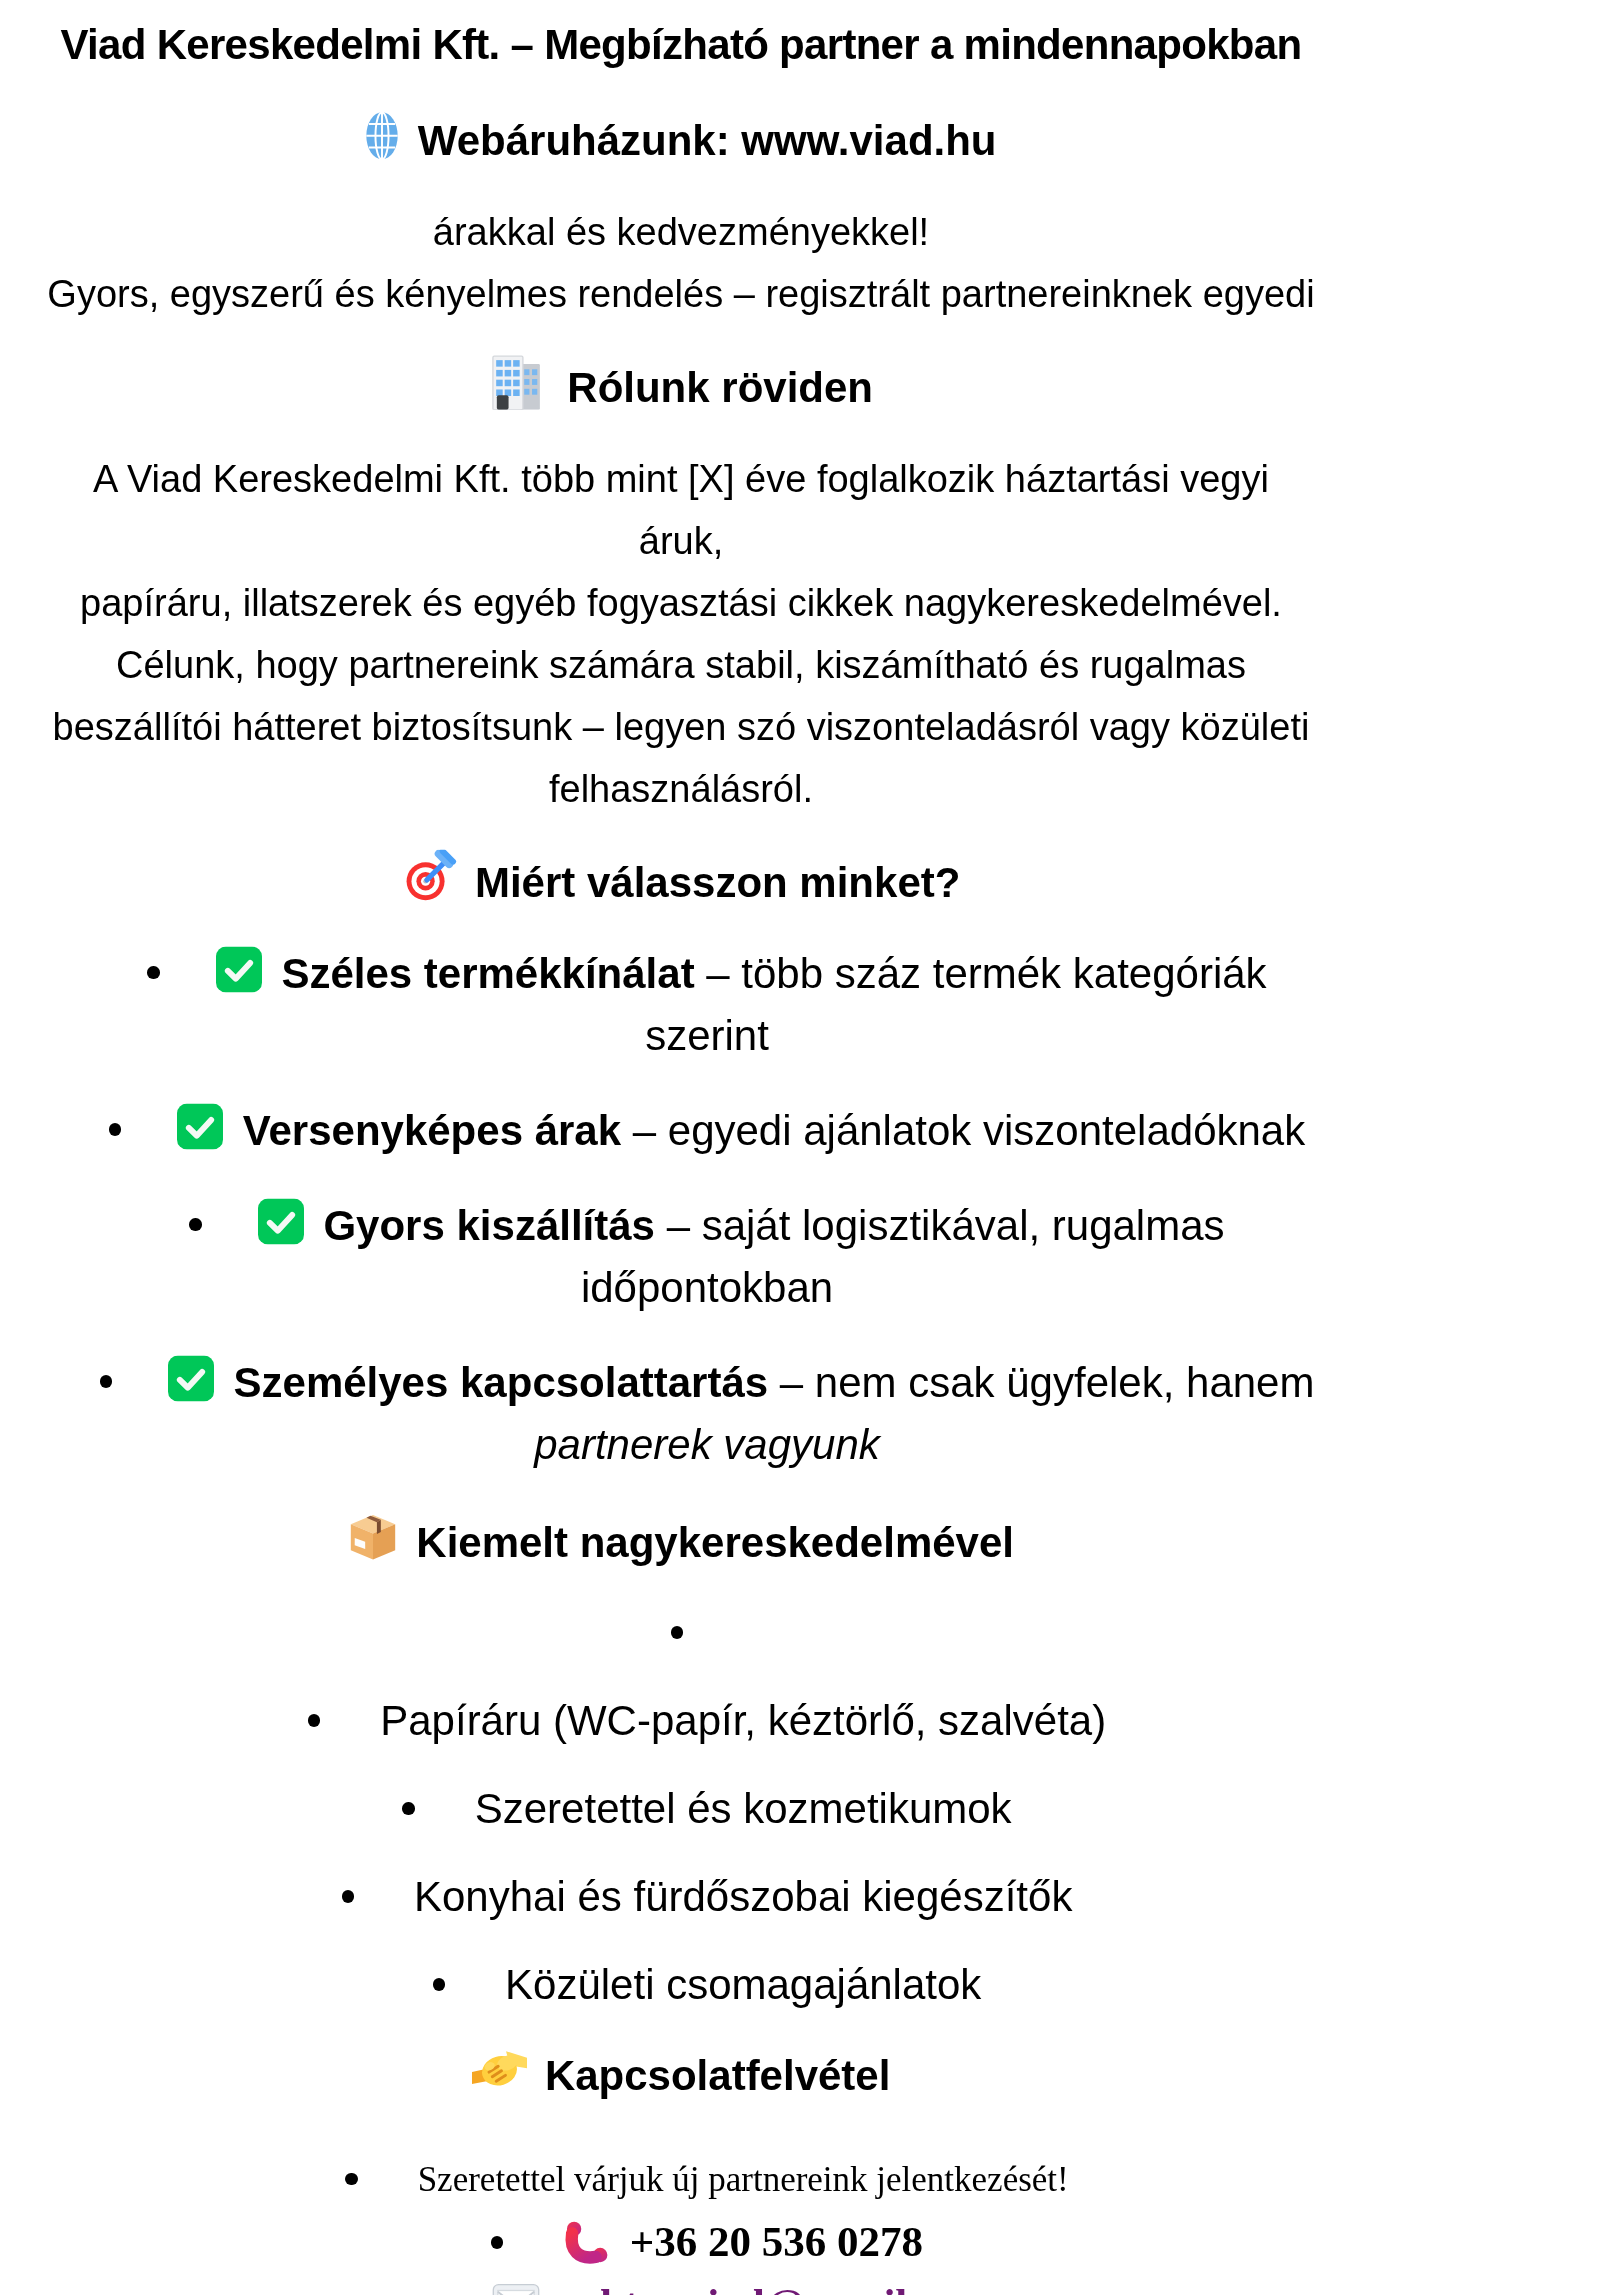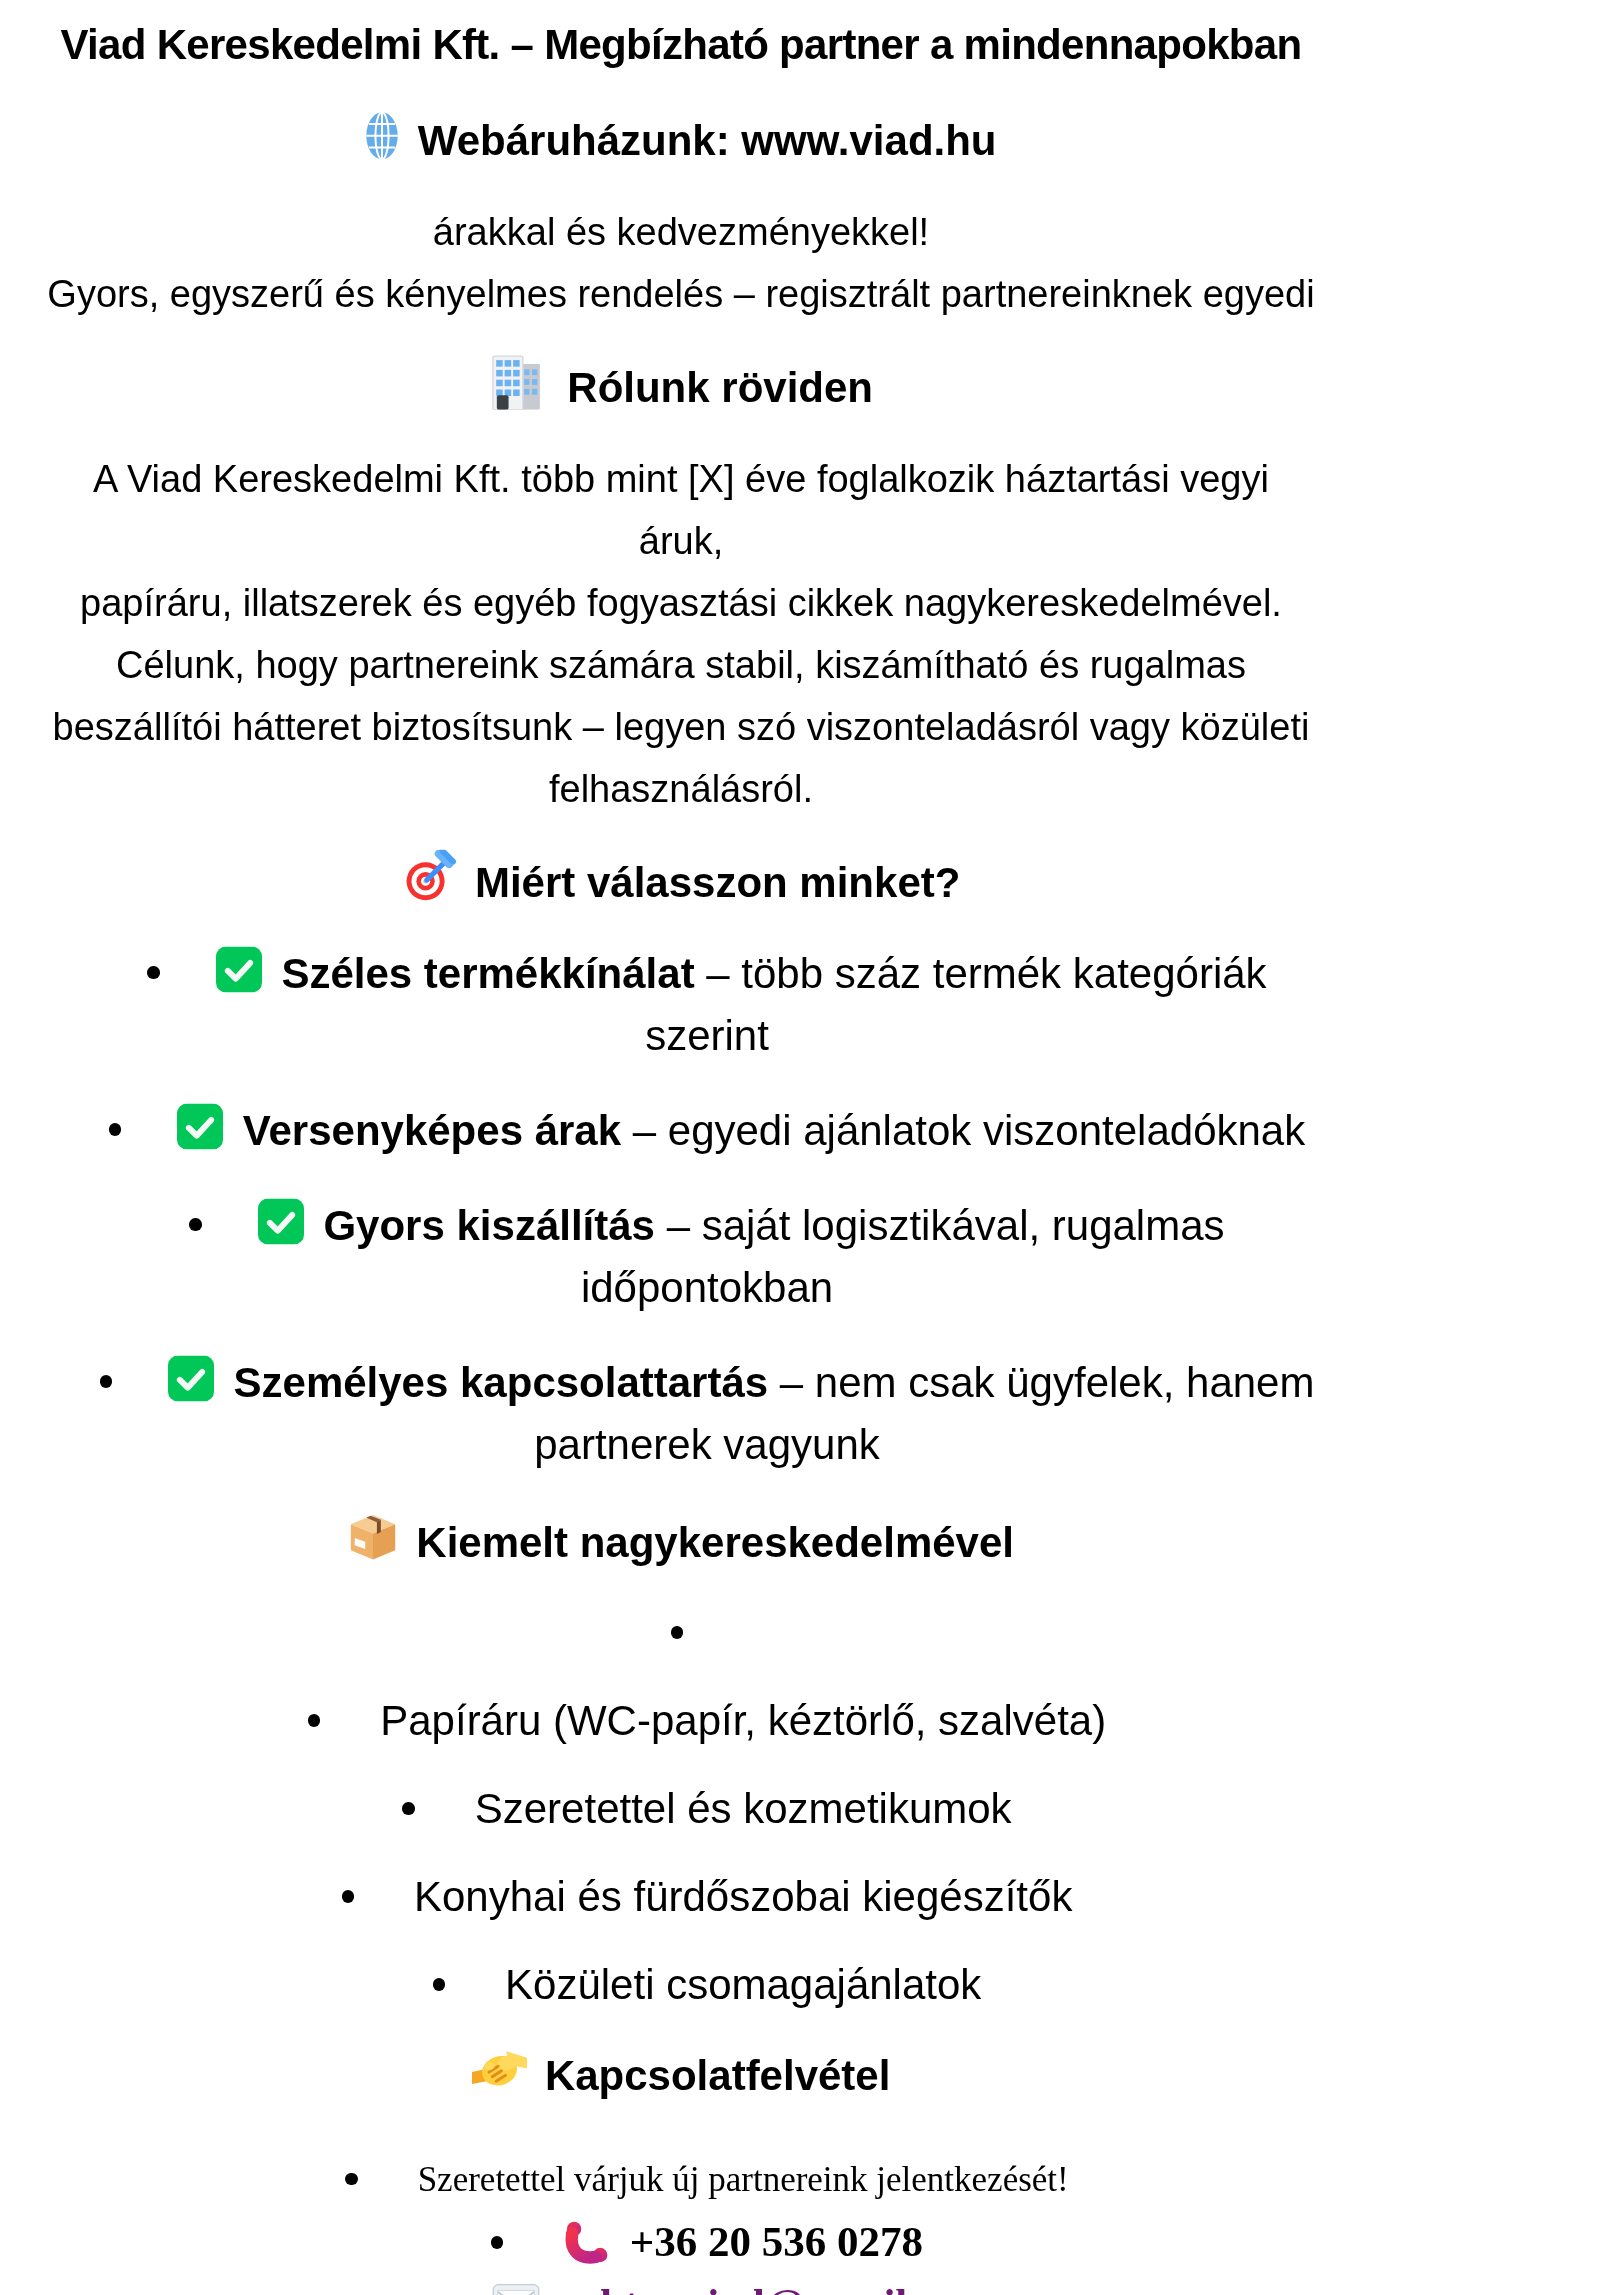--- a/index.html
+++ b/index.html
@@ -27,21 +27,21 @@
   .item { font-size: 42px; line-height: 62px; margin: 0 0 33px; }
   .cat-list .item { margin-bottom: 26px; }
   .bullet {
     display: inline-block; width: 12.4px; height: 12.4px; border-radius: 50%;
     background: #000; vertical-align: middle; transform: translateY(-3.9px);
     margin-right: 56px;
   }
   .cat-list .bullet, .contact-list .bullet { margin-right: 60px; }
   .check-svg { vertical-align: middle; transform: translateY(-6.5px); margin-right: 19.6px; }
   .bold-lead { font-weight: bold; }
-  .wrap-line { display: block; }
+  .wrap-line { display: block; font-style: italic; }
 
   .heading-contact { margin-top: 19.6px; margin-bottom: 42px; }
 
   .contact-list { font-family: "Liberation Serif", serif; }
   .contact-list .item { font-size: 35px; line-height: 62px; margin: 0; }
   .contact-list .item.strong { font-size: 43px; font-weight: bold; }
   .contact-list svg { vertical-align: middle; transform: translateY(-3.9px); margin-right: 19.6px; }
   .email-link {
     color: #701a75; font-weight: bold;
     text-decoration: underline; text-decoration-thickness: 3.9px; text-underline-offset: 7.9px;

